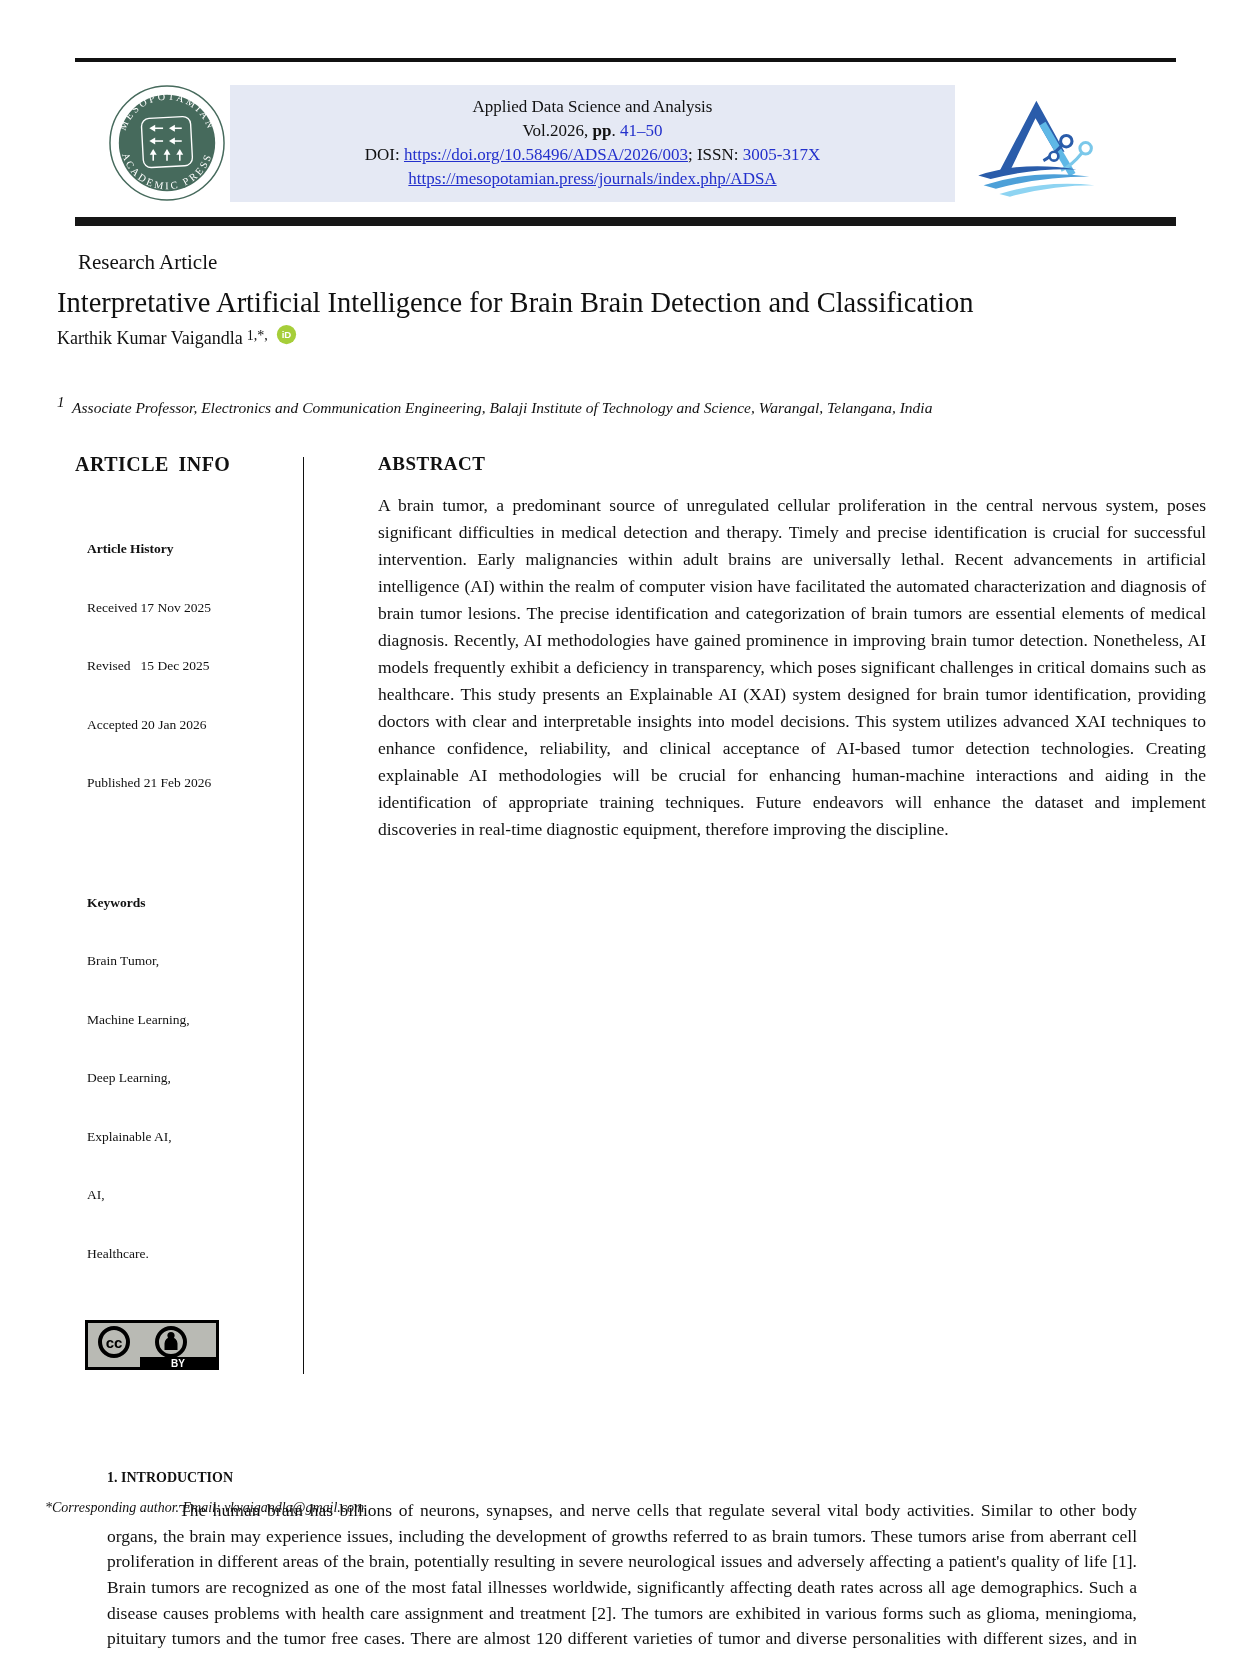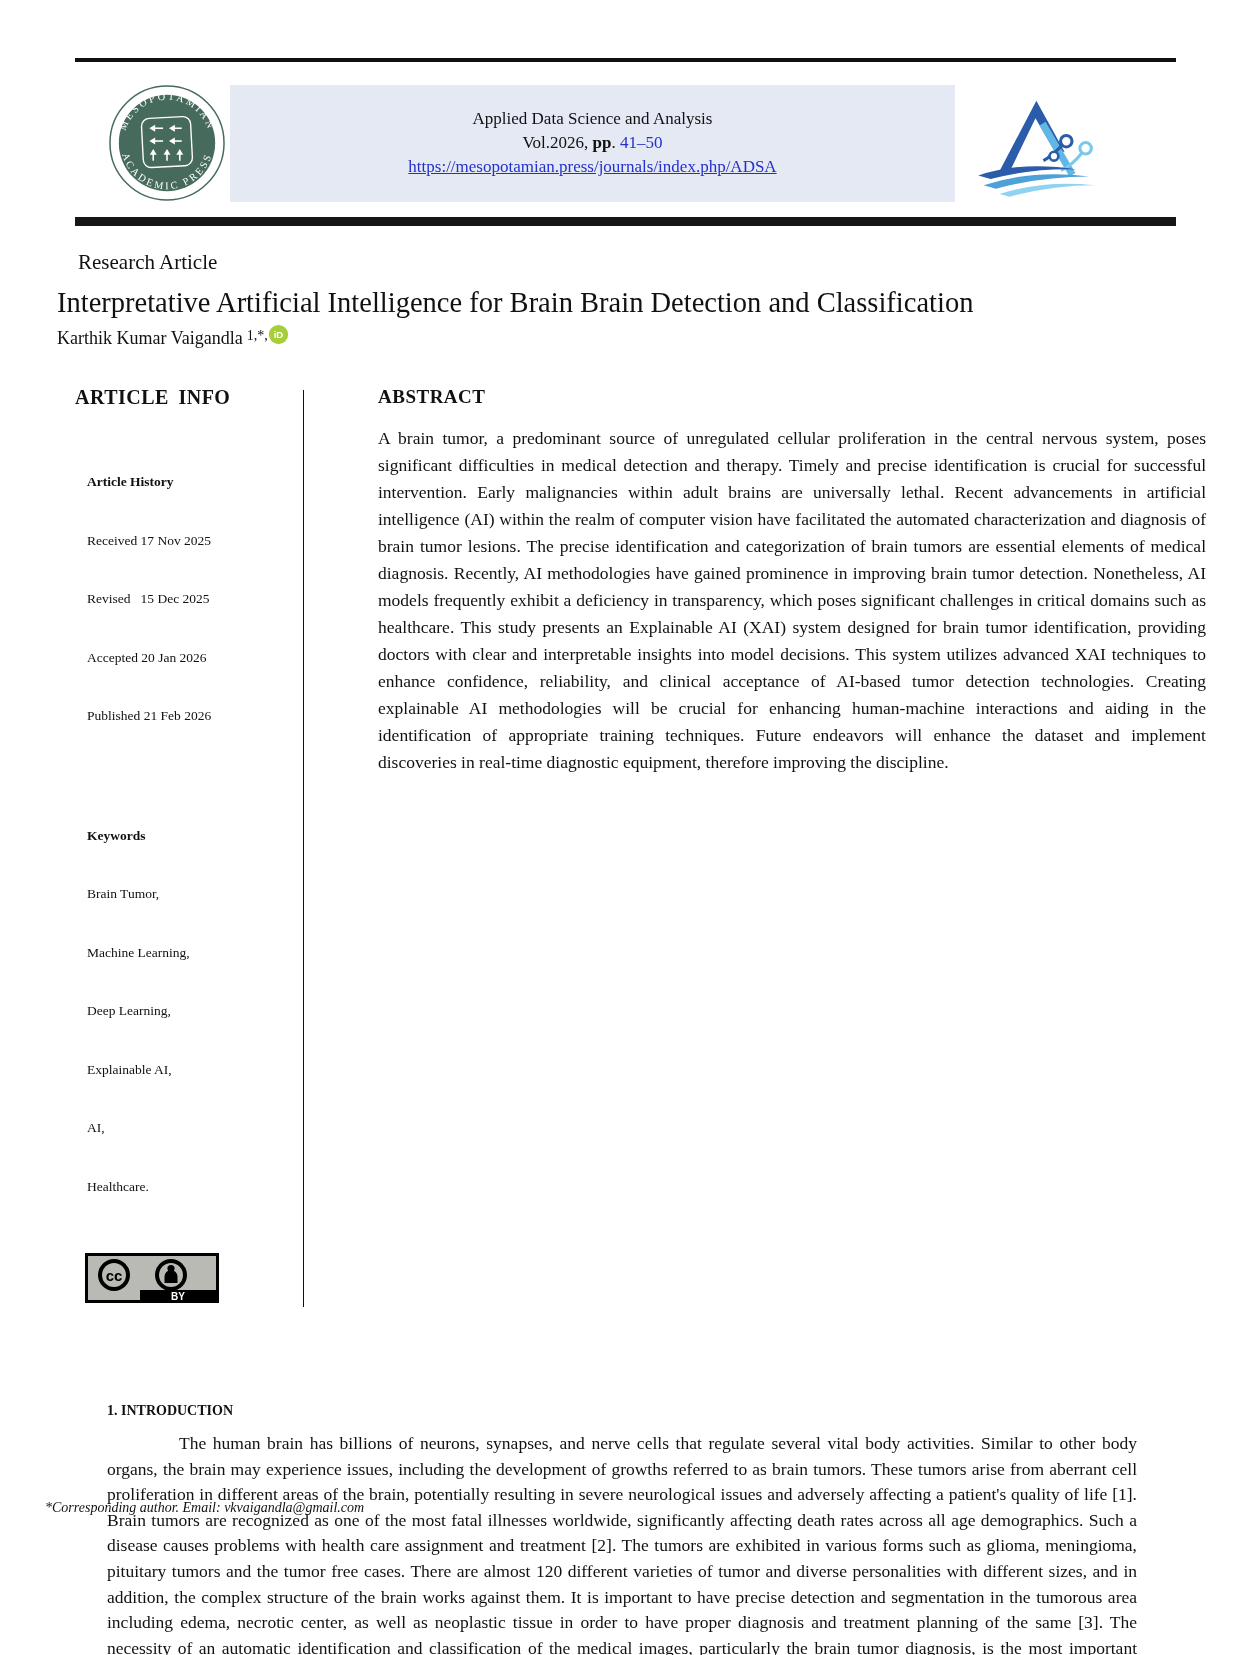--- a/index.html
+++ b/index.html
@@ -32,21 +32,21 @@
   .blue { color: var(--link-blue, #2330cc); }
   a.blue-link { color: var(--link-blue, #2330cc); text-decoration: underline; cursor: pointer; }
   .right-logo-wrap { flex: 1; display: flex; justify-content: flex-start; padding-left: 18px; }
   .black-bar { margin: 15px 66px 0 75px; height: 9px; background: #161616; }
 
   
   .research-article { margin: 24px 0 12px 78px; font-size: 21px; }
   .paper-title { margin: 5px 66px 0 57px; font-size: 28.5px; font-weight: normal; }
   .author-line { margin: 9px 0 0 57px; font-size: 18px; display: flex; align-items: flex-start; }
   .author-line sup { font-size: 14px; margin-left: 4px; }
-  .orcid { margin: -4px 0 0 0; display: inline-block; }
+  .orcid { margin: -4px 0 0 8px; display: inline-block; }
   .affiliation { margin: 44px 66px 0 57px; font-size: 15.5px; font-style: italic; }
   .affiliation sup { font-size: 15px; margin-right: 4px; }
 
   
   .info-section { margin: 36px 36px 0 75px; display: flex; gap: 34px; }
   .info-col { width: 190px; flex: 0 0 190px; }
   .info-heading { font-size: 20px; font-weight: bold; letter-spacing: 0.5px; word-spacing: 4px; }
   .info-block { padding-left: 12px; margin-top: 24px; font-size: 13.5px; line-height: 19.5px; white-space: pre-wrap; }
   .info-block .blk-head { font-weight: bold; }
   .keywords-block { margin-top: 22px; }
@@ -106,20 +106,23 @@
         </g>
       </svg>
     </div>
 
     <div class="banner">
       <div>Applied Data Science and Analysis</div>
       <div>
         <span>Vol.2026, </span><span class="bold">pp</span><span>. </span><span class="blue">41–50</span>
       </div>
       <div>
+        <span>DOI: </span><a class="blue-link">https://doi.org/10.58496/ADSA/2026/003</a><span>; ISSN: </span><span class="blue">3005-317X</span>
+      </div>
+      <div>
         <a class="blue-link">https://mesopotamian.press/journals/index.php/ADSA</a>
       </div>
     </div>
 
     <div class="right-logo-wrap">
       <svg width="132" height="114" viewBox="0 0 150 128">
         <path d="M28 100 L72 16 L104 74 L93 74 L71 36 L40 100 Z" fill="#2a5caa"></path>
         <path d="M79 42 L113 100" stroke="#5fb8e6" stroke-width="8" fill="none"></path>
         <circle cx="106" cy="62" r="6.5" fill="#ffffff" stroke="#2a5caa" stroke-width="3.5"></circle>
         <path d="M101 67 Q88 80 80 84" stroke="#2a5caa" stroke-width="3.5" fill="none"></path>
@@ -143,20 +146,24 @@
     <span>Karthik Kumar Vaigandla</span>
     <sup>1,*,</sup>
     <span class="orcid">
       <svg width="21" height="21" viewBox="0 0 24 24">
         <circle cx="12" cy="12" r="11" fill="#a6ce39"></circle>
         <text x="12" y="16.5" font-size="11" font-weight="bold" fill="#ffffff" text-anchor="middle" font-family="'Liberation Sans',sans-serif">iD</text>
       </svg>
     </span>
   </div>
 
+  <div class="affiliation">
+    <sup>1</sup>
+    <span>Associate Professor, Electronics and Communication Engineering, Balaji Institute of Technology and Science, Warangal, Telangana, India</span>
+  </div>
 
   <div class="info-section">
 
     <div class="info-col">
       <div class="info-heading">ARTICLE INFO</div>
 
       <div class="info-block">
         <div class="blk-head">Article History</div>
         <div>Received 17 Nov 2025</div>
         <div>Revised   15 Dec 2025</div>

